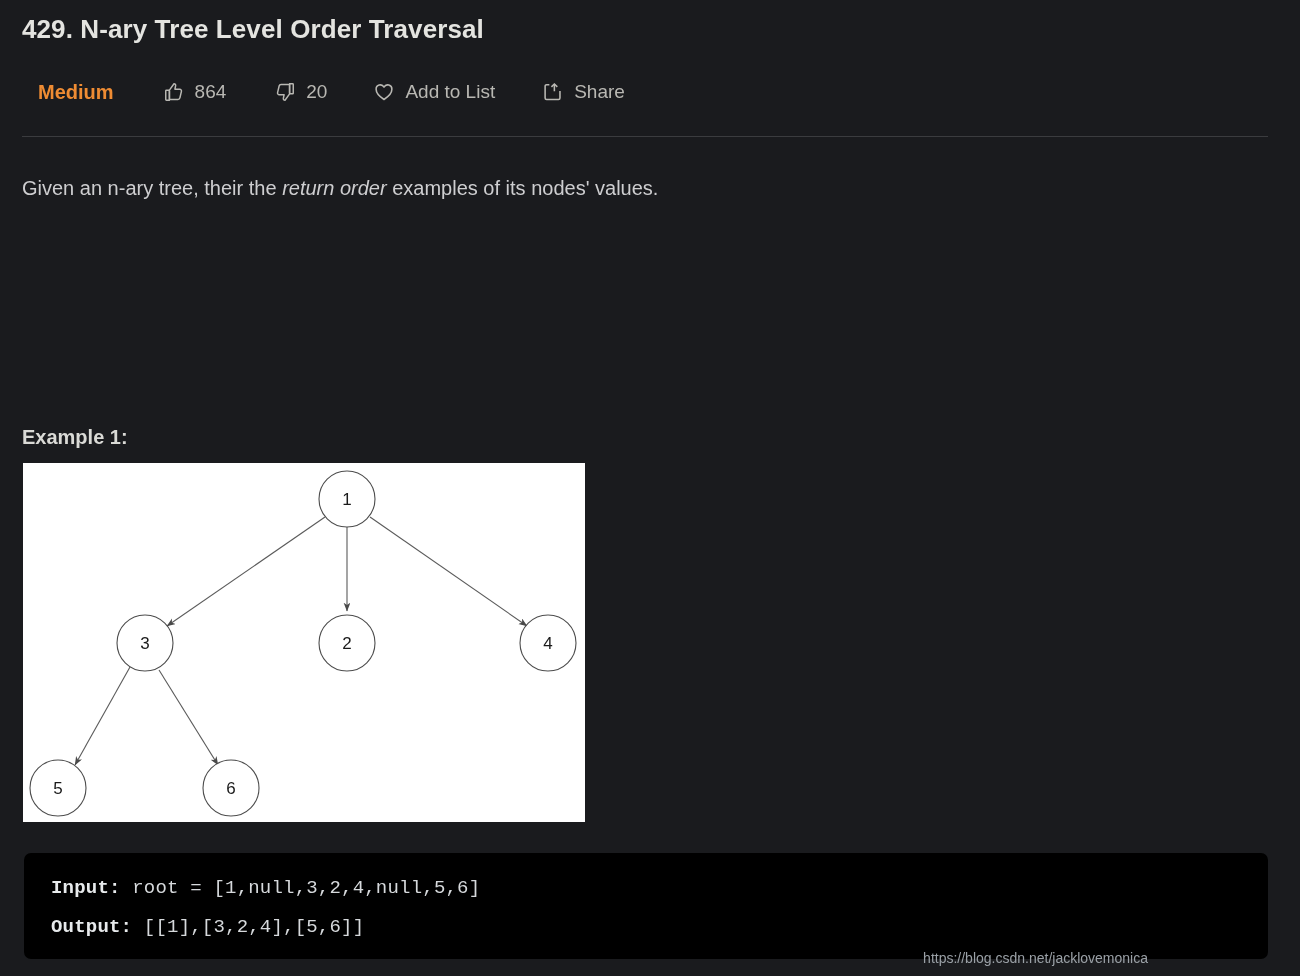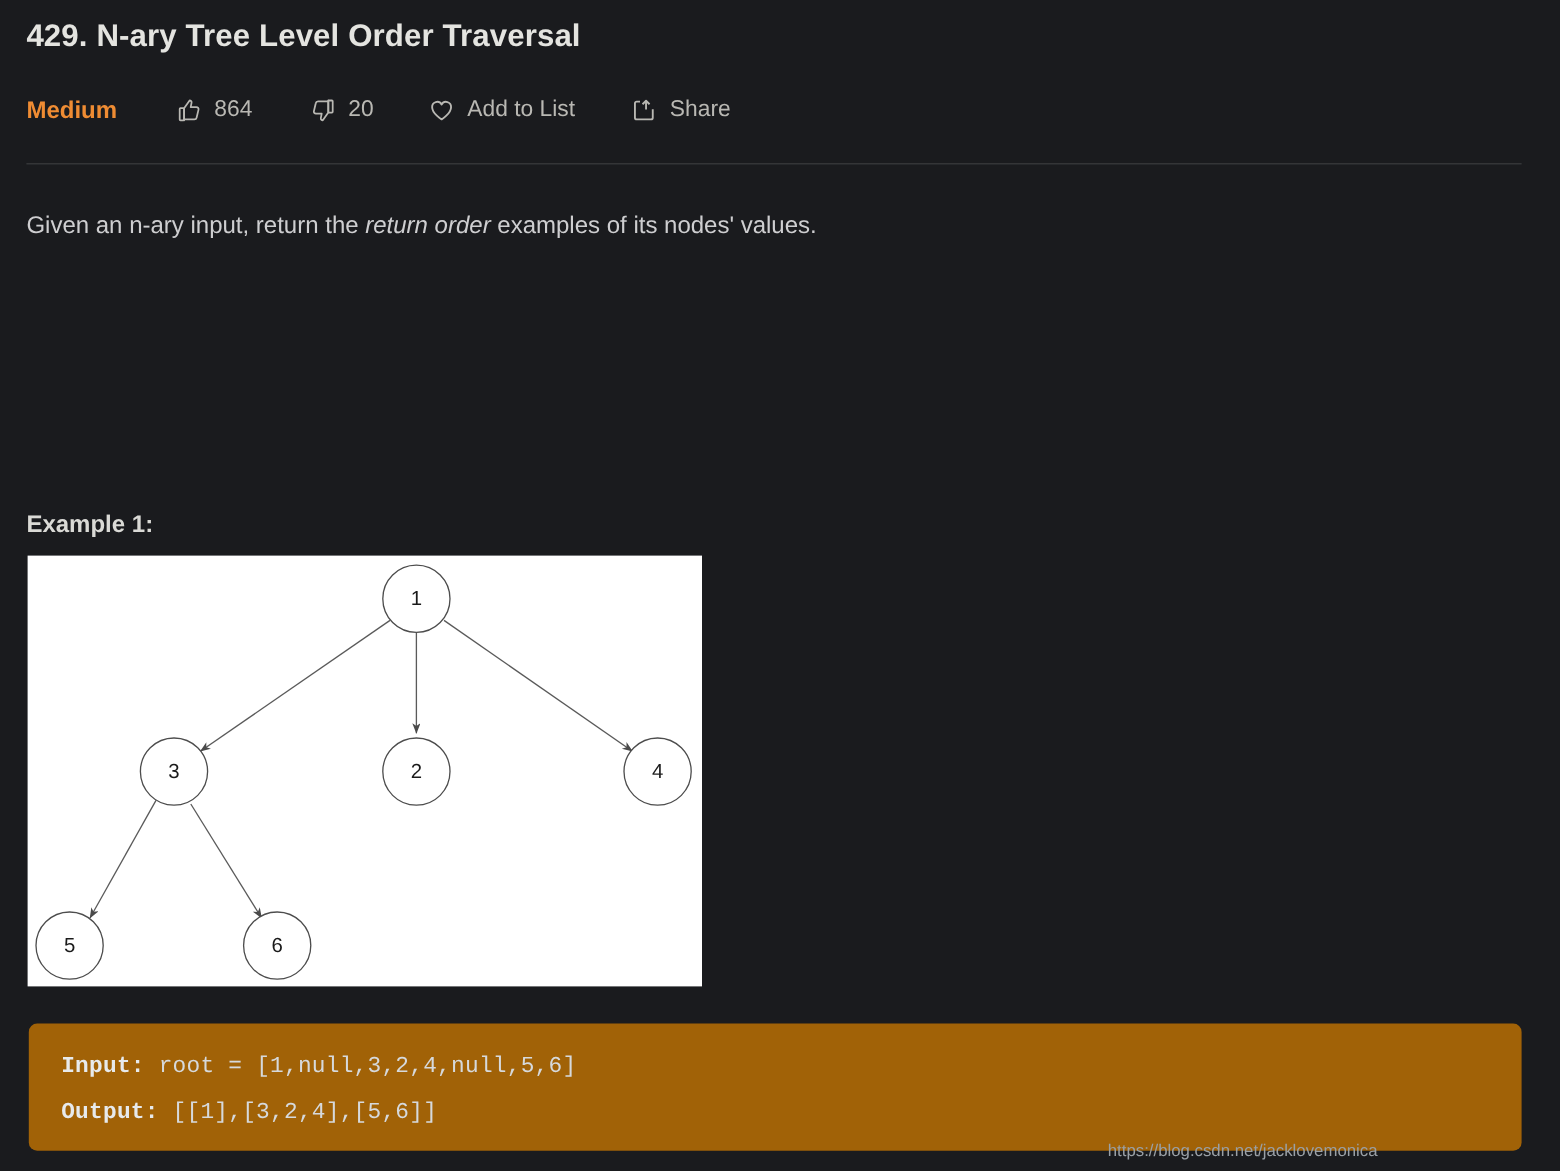--- a/index.html
+++ b/index.html
@@ -32,21 +32,21 @@
     font-size: 26px;
     font-weight: bold;
     letter-spacing: 0.1px;
     color: #e4e4e0;
     white-space: nowrap;
   }
 
   
   .actionbar {
     position: absolute;
-    left: 22px;
+    left: 38px;
     top: 77px;
     height: 30px;
     display: flex;
     align-items: center;
   }
   .difficulty {
     font-size: 20px;
     font-weight: bold;
     color: #ef8c33;
     margin-right: 49px;
@@ -114,21 +114,21 @@
   }
   .figure svg { display: block; }
 
   
   .codeblock {
     position: absolute;
     left: 24px;
     top: 853px;
     width: 1244px;
     height: 106px;
-    background: #a16207;
+    background: #000000;
     border-radius: 7px;
   }
   .codeline {
     position: absolute;
     left: 27px;
     font-family: "Liberation Mono", "DejaVu Sans Mono", monospace;
     font-size: 19px;
     letter-spacing: 0.2px;
     color: #d6d9dc;
     white-space: pre;
@@ -194,21 +194,21 @@
           <path d="M13.5 3.2v8"></path>
           <path d="M10.3 6.4l3.2-3.2 3.2 3.2"></path>
         </svg>
       </span>
       <span>Share</span>
     </span>
   </div>
 
   <div class="divider"></div>
 
-  <div class="para p1"><span>Given an n-ary input, return the </span><em>return order</em><span> examples of its nodes' values.</span></div>
+  <div class="para p1"><span>Given an n-ary tree, their the </span><em>return order</em><span> examples of its nodes' values.</span></div>
 
 
   <div class="example-head">Example 1:</div>
 
   <div class="figure">
     <svg width="562" height="359" viewBox="0 0 562 359">
       <defs>
         <marker id="ah" markerWidth="9" markerHeight="9" refX="7.6" refY="3.1" orient="auto" markerUnits="strokeWidth">
           <path d="M0,0 L8,3.1 L0,6.2 L2.2,3.1 z" fill="#4a4a4a"></path>
         </marker>

